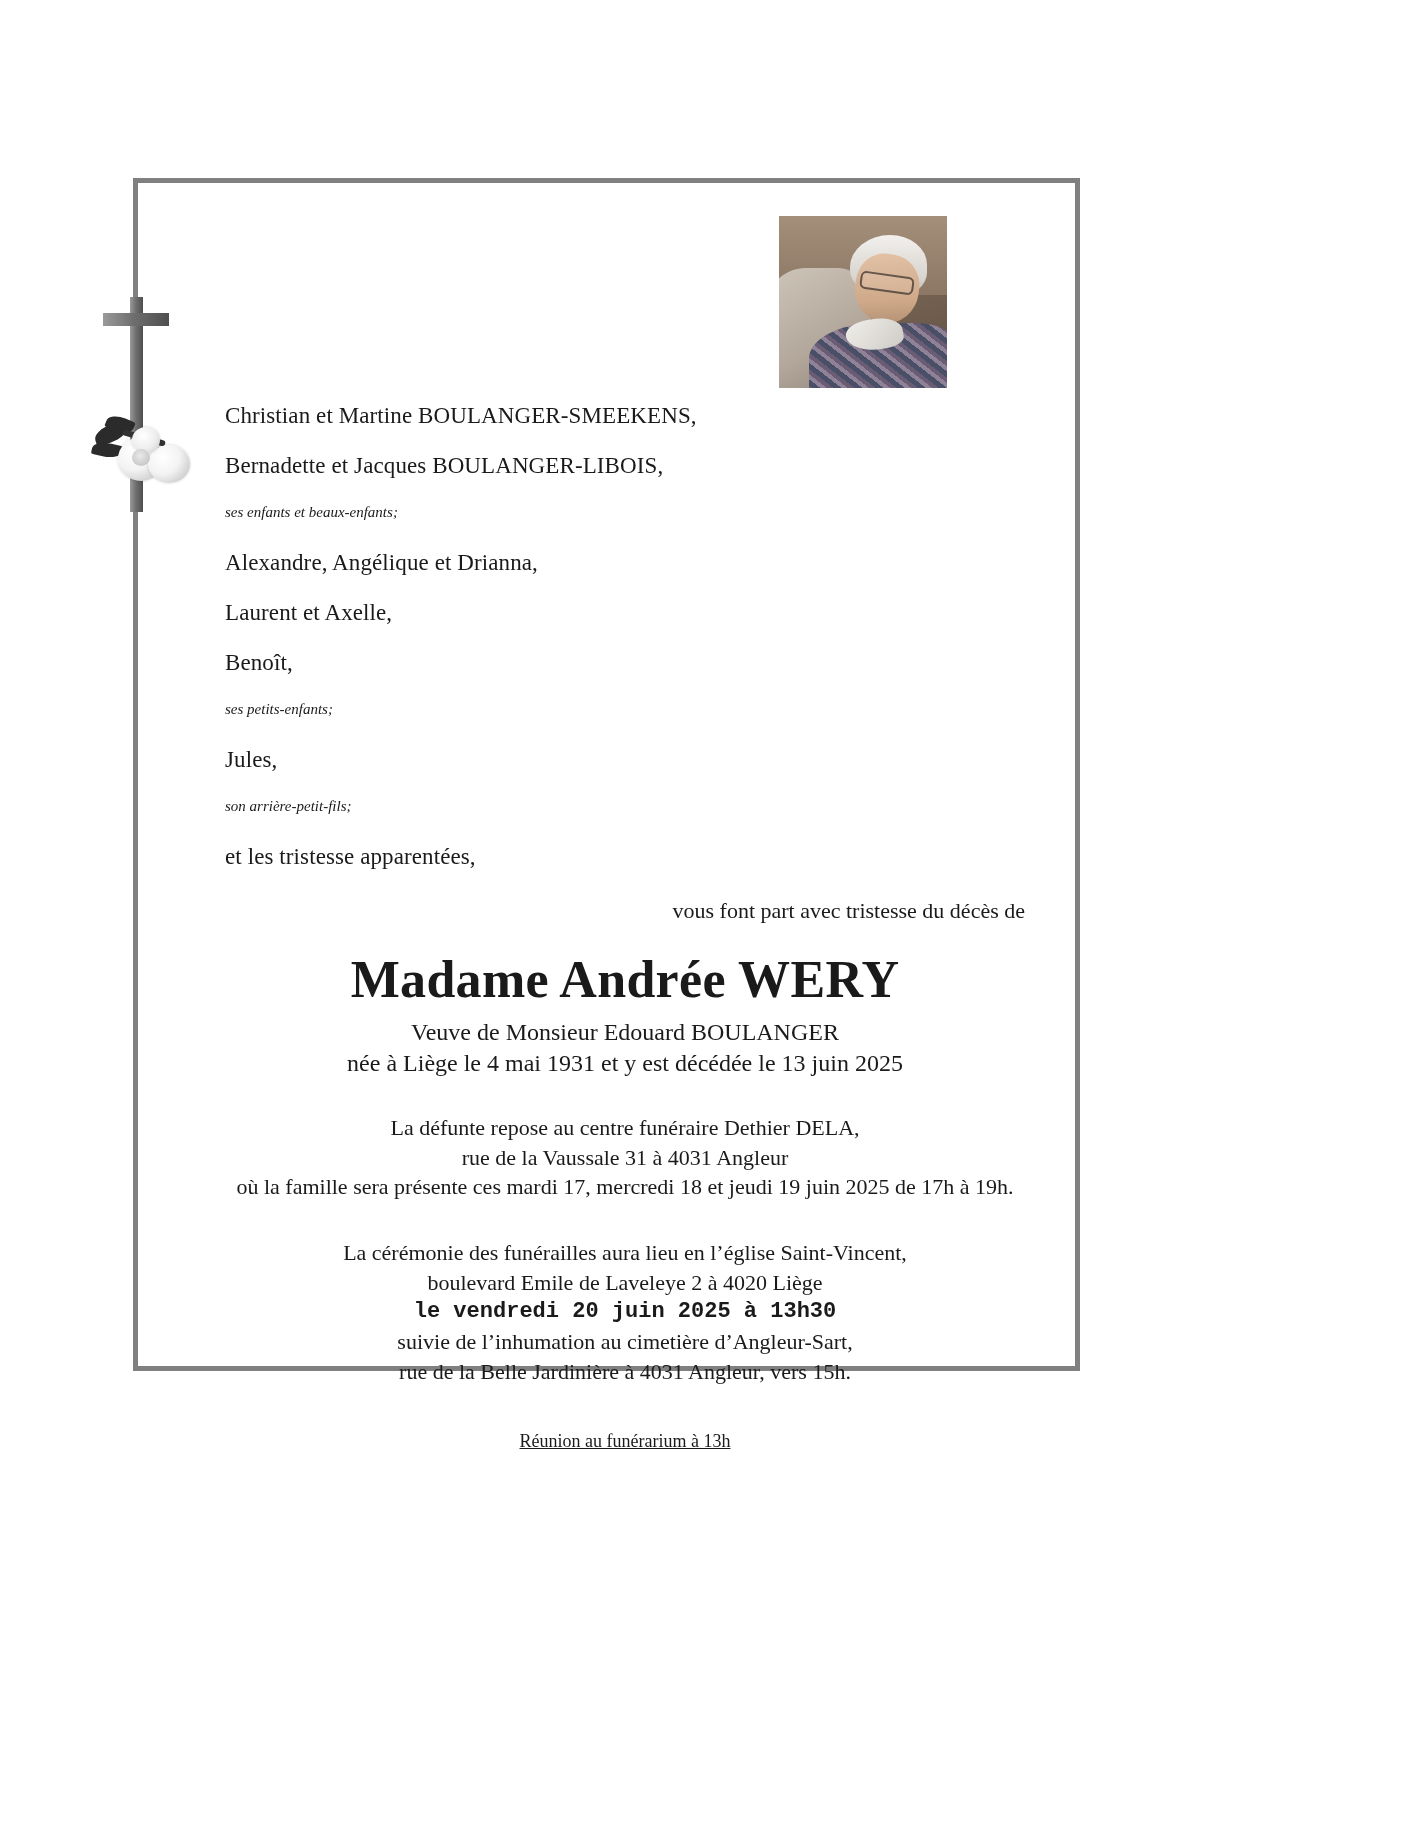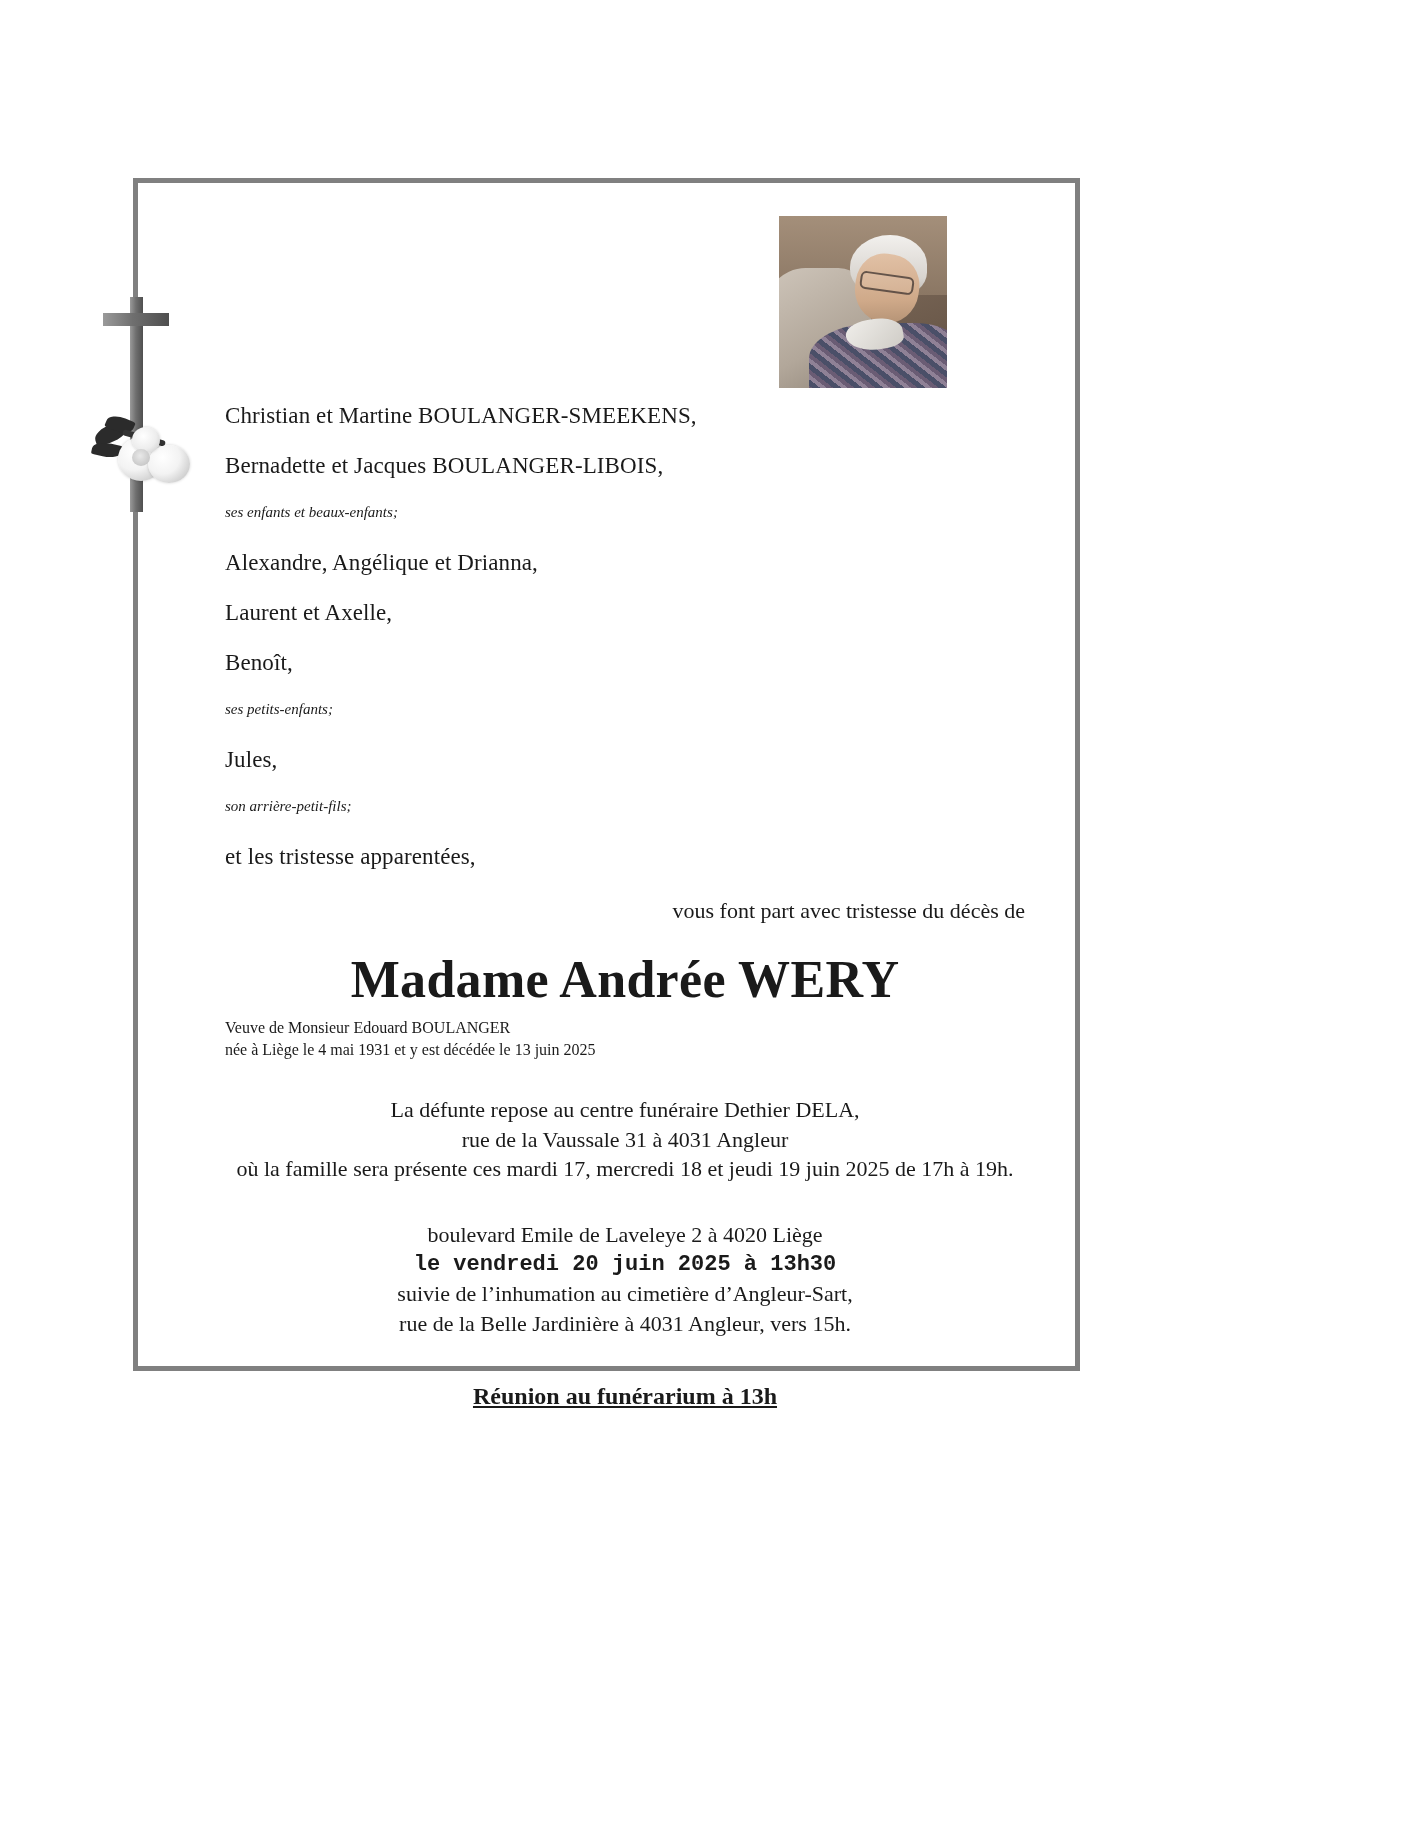--- a/index.html
+++ b/index.html
@@ -188,37 +188,37 @@
   }
 
   .deceased-name {
     text-align: center;
     font-size: 52px;
     font-weight: bold;
     margin: 26px 0 10px 0;
     letter-spacing: 0.3px;
   }
   .sub-line {
-    text-align: left;
-    font-size: 16px;
+    text-align: center;
+    font-size: 24px;
     margin: 0 0 4px 0;
   }
 
   .para {
     text-align: center;
     font-size: 22px;
     line-height: 1.35;
     margin: 36px 0 0 0;
   }
   .para .bold { font-weight: bold; font-family: Liberation Mono, monospace; }
 
   .final-note {
     text-align: center;
-    font-size: 24px;
-    font-weight: bold;
+    font-size: 18px;
+    font-weight: normal;
     text-decoration: underline;
     margin: 44px 0 8px 0;
   }
 </style>
 </head>
 <body>
 
 <div class="card-frame"></div>
 
 <div class="cross">
@@ -272,20 +272,21 @@
     <p class="sub-line">Veuve de Monsieur Edouard BOULANGER</p>
     <p class="sub-line">née à Liège le 4 mai 1931 et y est décédée le 13 juin 2025</p>
 
     <div class="para">
       <div>La défunte repose au centre funéraire Dethier DELA,</div>
       <div>rue de la Vaussale 31 à 4031 Angleur</div>
       <div>où la famille sera présente ces mardi 17, mercredi 18 et jeudi 19 juin 2025 de 17h à 19h.</div>
     </div>
 
     <div class="para">
+      <div>La cérémonie des funérailles aura lieu en l’église Saint-Vincent,</div>
       <div>boulevard Emile de Laveleye 2 à 4020 Liège</div>
       <div class="bold">le vendredi 20 juin 2025 à 13h30</div>
       <div>suivie de l’inhumation au cimetière d’Angleur-Sart,</div>
       <div>rue de la Belle Jardinière à 4031 Angleur, vers 15h.</div>
     </div>
 
     <p class="final-note">Réunion au funérarium à 13h</p>
 
   </div>
 </div>

